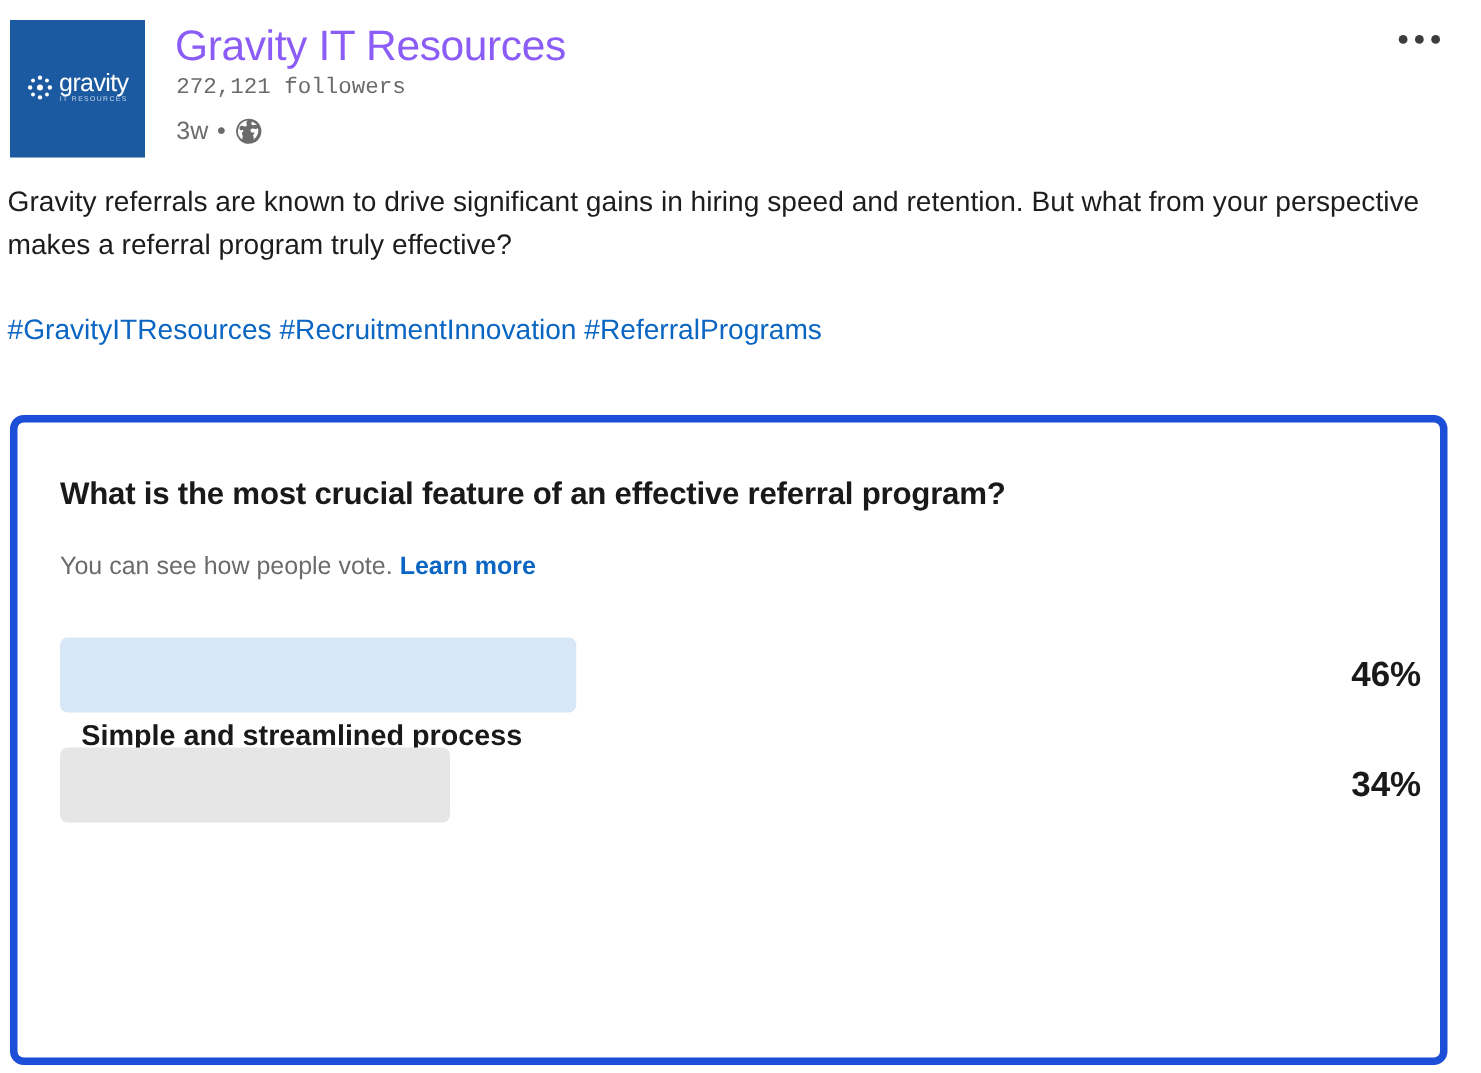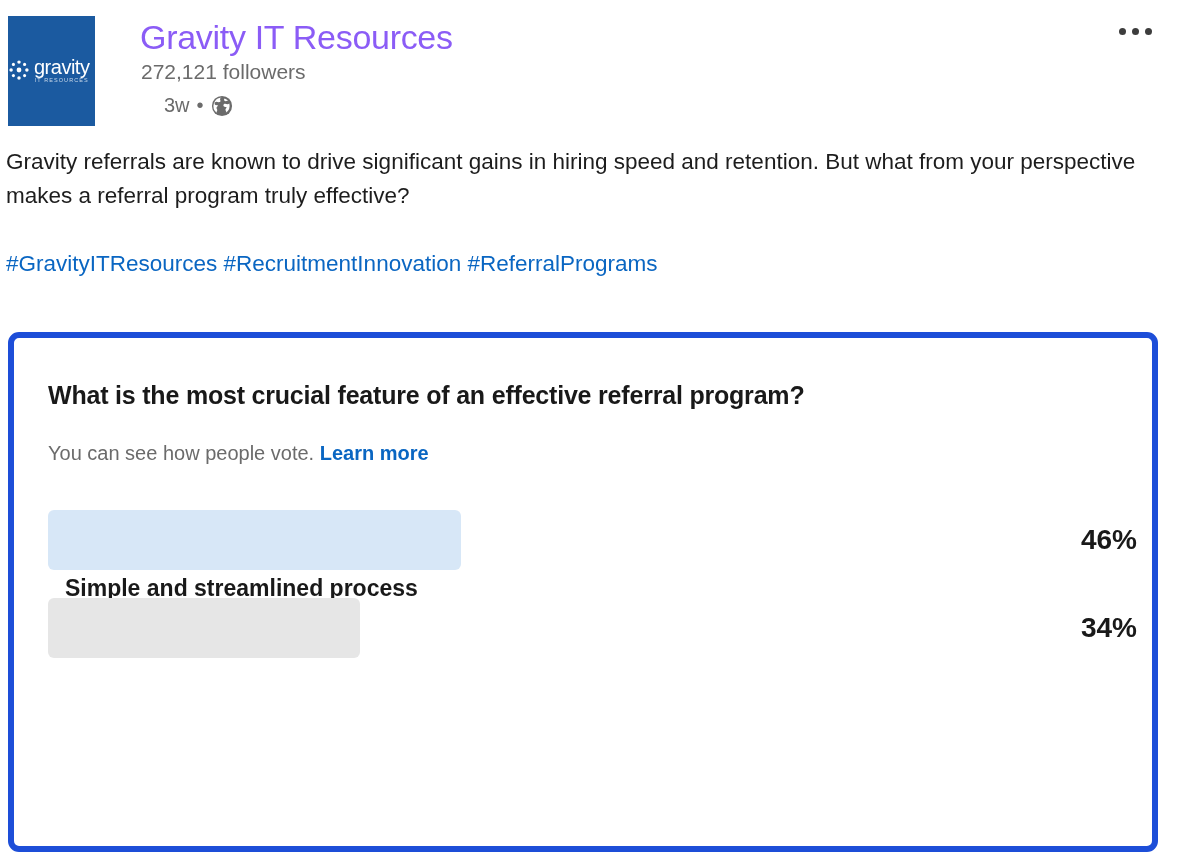--- a/index.html
+++ b/index.html
@@ -27,25 +27,26 @@
     position: absolute;
     left: 0;
     top: 0;
     width: 1185px;
     height: 135px;
   }
   .avatar {
     position: absolute;
     left: 8px;
     top: 16px;
-    width: 87px;
+    width: 108px;
     height: 110px;
     background: #1b5aa0;
     display: flex;
     align-items: center;
+    justify-content: center;
     overflow: hidden;
   }
   .avatar-inner {
     display: flex;
     align-items: center;
     gap: 4px;
     transform: translateY(-1px);
   }
   .avatar-mark { width: 22px; height: 22px; flex: none; }
   .avatar-word {
@@ -73,33 +74,33 @@
     top: 18px;
     font-size: 34px;
     font-weight: normal;
     color: #8b5cf6;
     letter-spacing: -0.3px;
   }
   .actor-followers {
     position: absolute;
     left: 141px;
     top: 60px;
-    font-size: 21px;
+    font-size: 18px;
     color: #6b6b6b;
+    font-family: Liberation Mono, monospace;
   }
   .actor-meta {
     position: absolute;
     left: 141px;
     top: 94px;
     font-size: 20px;
     color: #6b6b6b;
     display: flex;
-    align-items: center;
+    align-items: flex-start;
     gap: 7px;
-    margin-left: 23px;
   }
   .globe-icon { width: 22px; height: 22px; display: block; }
 
   .overflow-menu {
     position: absolute;
     right: 25px;
     top: 12px;
     width: 50px;
     height: 38px;
     display: flex;

